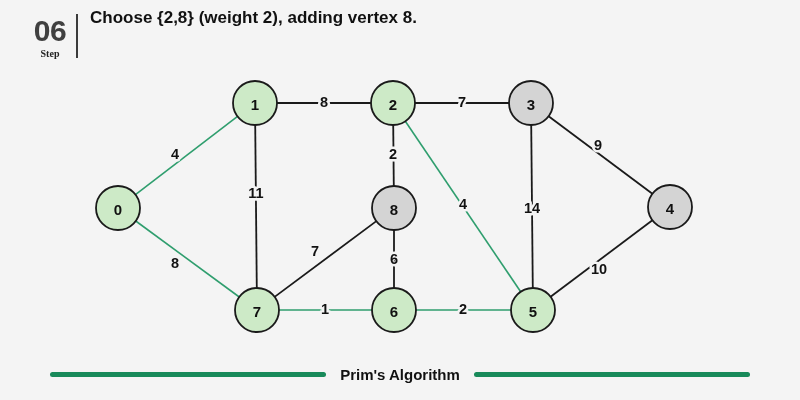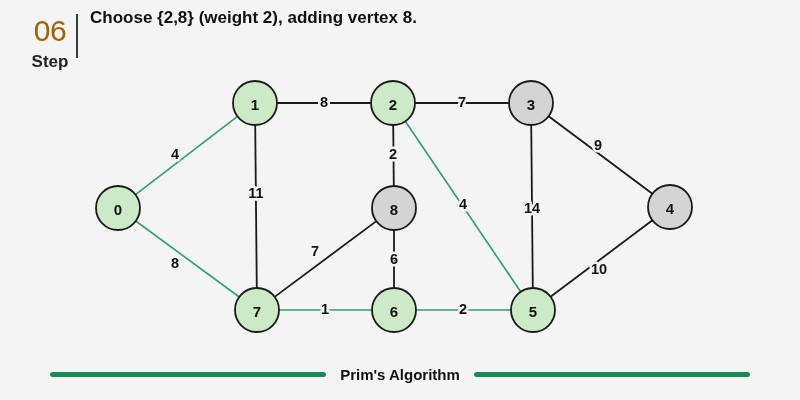--- a/index.html
+++ b/index.html
@@ -29,31 +29,32 @@
   }
   .step-badge {
     position: absolute;
     left: 24px;
     top: 16px;
     width: 52px;
     text-align: center;
   }
   .step-num {
     font-size: 30px;
-    font-weight: normal;
-    color: #a16207;
+    font-weight: bold;
+    color: #404040;
     line-height: 30px;
     letter-spacing: -0.5px;
   }
   .step-word {
-    font-size: 17px;
+    font-size: 10px;
     font-weight: bold;
     color: #222222;
     line-height: 14px;
-    margin-top: 9px;
+    margin-top: 1px;
+    font-family: Liberation Serif, serif;
   }
   .header-divider {
     position: absolute;
     left: 76px;
     top: 14px;
     width: 2px;
     height: 44px;
     background: #3b3b3b;
   }
   .header-title {

